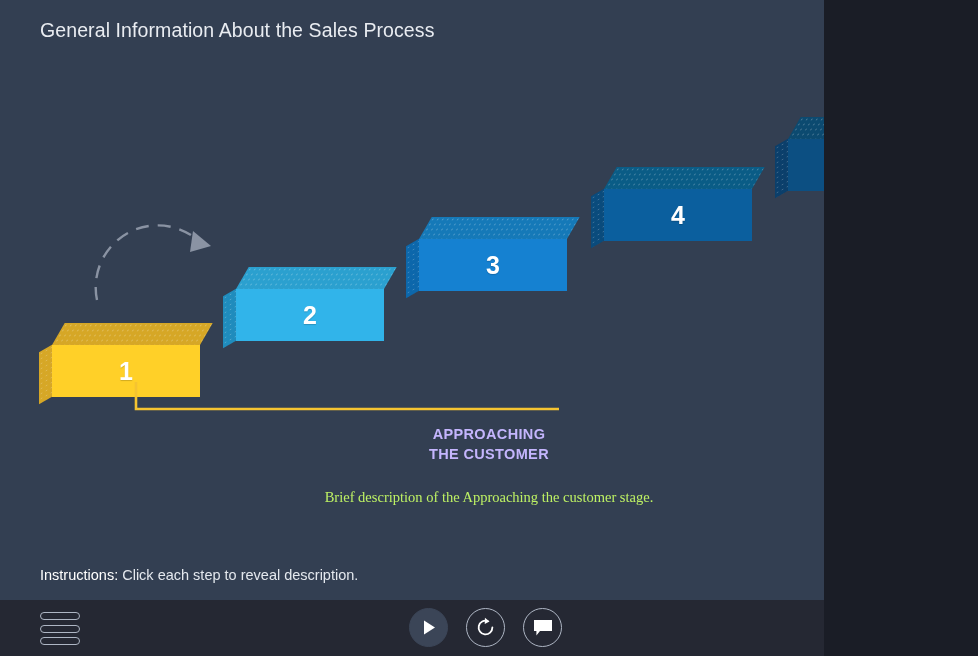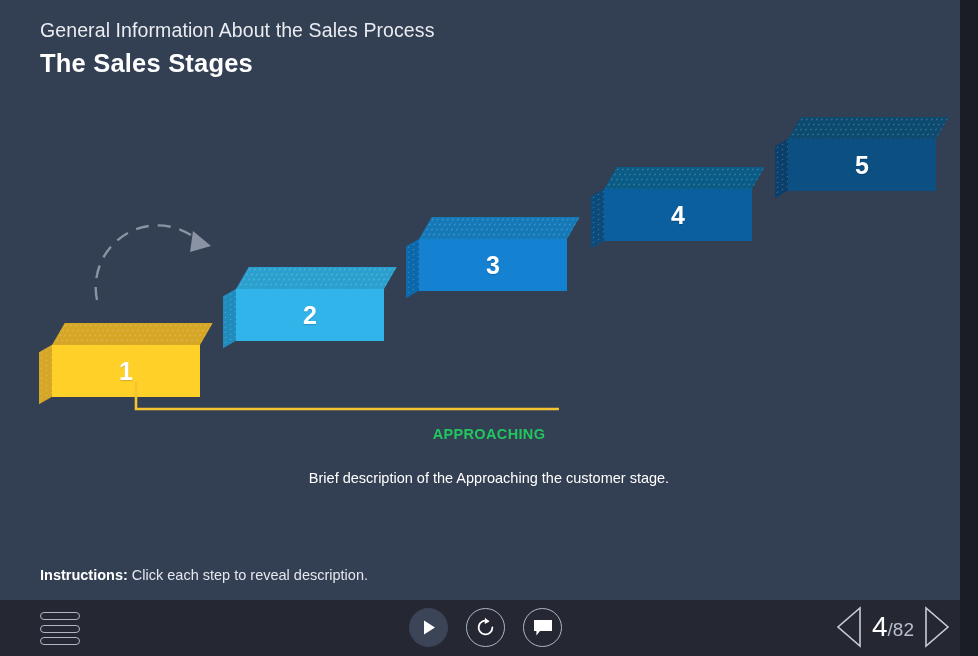--- a/index.html
+++ b/index.html
@@ -2,21 +2,21 @@
 <html><head>
 <meta charset="utf-8">
 <style>
   html, body {
     margin: 0;
     padding: 0;
     background: #1a1d26;
   }
   #slide {
     position: relative;
-    width: 960px;
+    width: 824px;
     height: 656px;
     background: #333f52;
     overflow: hidden;
     font-family: "Liberation Sans", sans-serif;
     -webkit-font-smoothing: antialiased;
   }
 
   
   #header {
     position: absolute;
@@ -89,45 +89,46 @@
 
   
   #callout {
     position: absolute;
     left: 289px;
     top: 425px;
     width: 400px;
     text-align: center;
   }
   #callout-title {
-    color: #22c55e;
+    color: #c4b5fd;
     font-weight: bold;
     font-size: 14.5px;
     line-height: 1.36;
     letter-spacing: 0.35px;
   }
   #callout-desc {
-    color: #ffffff;
+    color: #bef264;
     font-size: 14.5px;
     line-height: 1.4;
     margin-top: 23px;
+    font-family: Liberation Serif, serif;
   }
 
   
   #instructions {
     position: absolute;
     left: 40px;
     top: 567px;
     font-size: 14.5px;
     color: #e4e8ee;
     white-space: nowrap;
   }
   #instructions b {
     color: #ffffff;
-    font-weight: bold;
+    font-weight: normal;
   }
 
   
   #bottom-bar {
     position: absolute;
     left: 0;
     bottom: 0;
     width: 978px;
     height: 56px;
     background: #252833;
@@ -193,21 +194,20 @@
   #page-label .tot { font-size: 19px; color: #b9c0cc; }
   .nav-arrow { cursor: pointer; }
 </style>
 </head>
 <body>
 
 <div id="slide">
 
   <div id="header">
     <div id="eyebrow">General Information About the Sales Process</div>
-    <div id="slide-title">The Sales Stages</div>
   </div>
 
   <svg id="curve-arrow" width="140" height="100" viewBox="0 0 140 100">
     <path d="M 12 95 A 62 62 0 0 1 116 38" fill="none" stroke="#8a93a3" stroke-width="2.4" stroke-dasharray="13 9" stroke-linecap="butt"></path>
     <polygon points="108,26 126,41 105,47" fill="#8a93a3"></polygon>
   </svg>
 
   <div id="stages-layer">
       <div class="stage-block" style="left: 52px; top: 345px; width: 148px; height: 52px;">
         <div class="blk-top" style="width: 148px; height: 22px; left: 0px; top: -22px; background: radial-gradient(circle, rgba(255, 255, 255, 0.3) 0.7px, transparent 0.8px) 0% 0% / 5px 5px rgb(214, 167, 38); transform: skewX(-30deg); transform-origin: left bottom;"></div>
@@ -241,20 +241,21 @@
       </div>
     </div>
 
   <svg id="connector">
     <path d="M 3 0 L 3 27 L 426 27" fill="none" stroke="#f5c431" stroke-width="2.6"></path>
   </svg>
 
   <div id="callout">
     <div id="callout-title">
       <div>APPROACHING</div>
+      <div>THE CUSTOMER</div>
     </div>
     <div id="callout-desc">Brief description of the Approaching the customer stage.</div>
   </div>
 
   <div id="instructions">
     <b>Instructions:</b>
     <span>Click each step to reveal description.</span>
   </div>
 
   <div id="bottom-bar">

